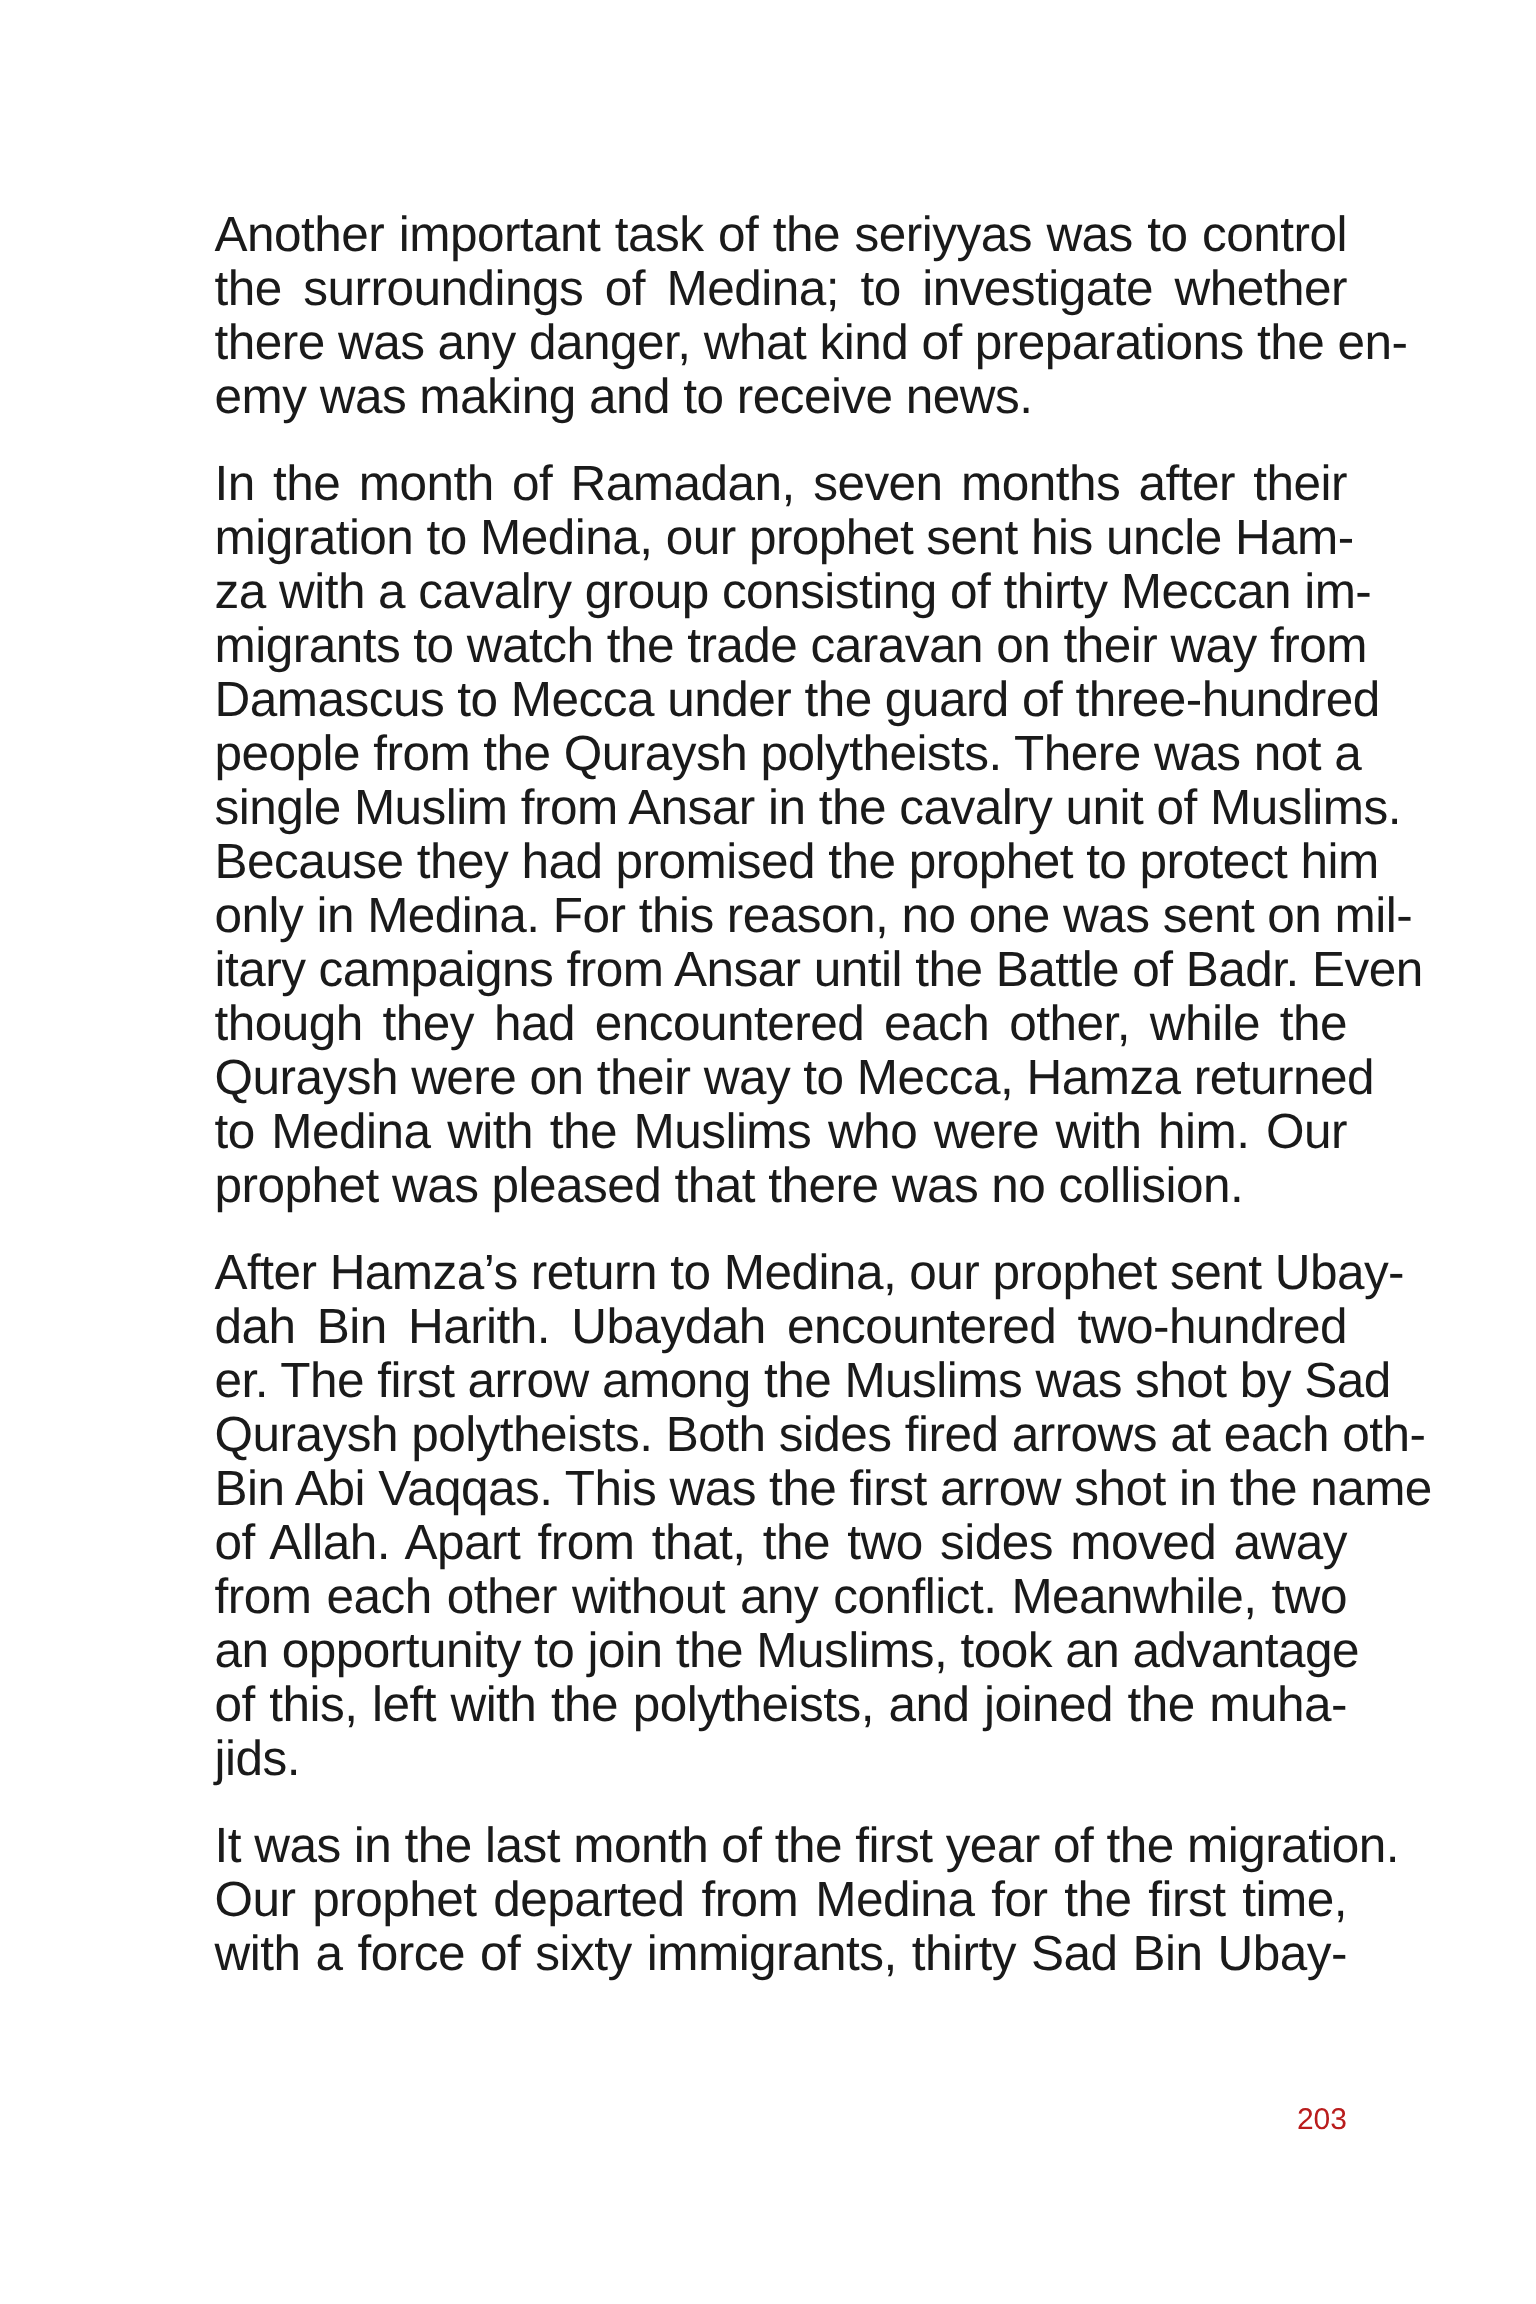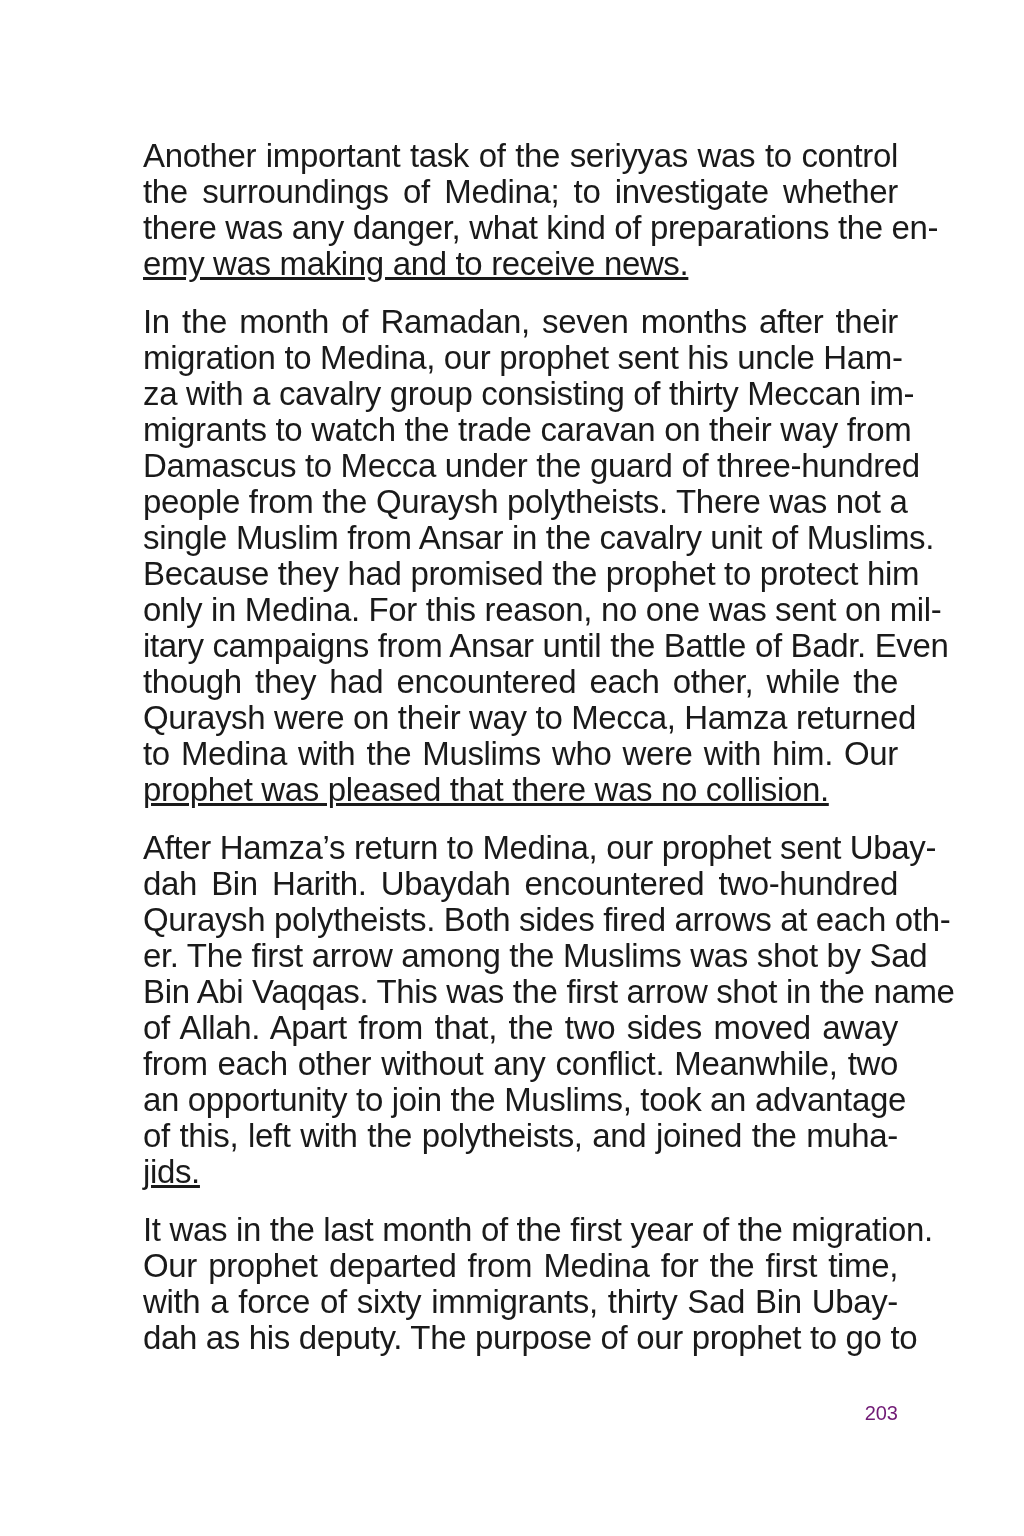--- a/index.html
+++ b/index.html
@@ -30,29 +30,28 @@
       line-height: 36px;
       height: 36px;
       white-space: nowrap;
       text-align: justify;
       text-align-last: justify;
       letter-spacing: -0.35px;
       word-spacing: 0px;
     }
     .line.last {
       text-align-last: left;
-      text-decoration: underline;
     }
     .page-number {
       position: absolute;
       top: 1400px;
       right: 126px;
       font-size: 20px;
       line-height: 26px;
-      color: #701a75;
+      color: #b91c1c;
       font-family: "Liberation Sans", "DejaVu Sans", sans-serif;
     }
   </style>
 </head>
 <body>
 
 <div class="page">
 
   <p class="para">
     <span class="line">Another important task of the seriyyas was to control</span>
@@ -74,32 +73,31 @@
     <span class="line">itary campaigns from Ansar until the Battle of Badr. Even</span>
     <span class="line">though they had encountered each other, while the</span>
     <span class="line">Quraysh were on their way to Mecca, Hamza returned</span>
     <span class="line">to Medina with the Muslims who were with him. Our</span>
     <span class="line last">prophet was pleased that there was no collision.</span>
   </p>
 
   <p class="para">
     <span class="line">After Hamza’s return to Medina, our prophet sent Ubay-</span>
     <span class="line">dah Bin Harith. Ubaydah encountered two-hundred</span>
+    <span class="line">er. The first arrow among the Muslims was shot by Sad</span>
     <span class="line">Quraysh polytheists. Both sides fired arrows at each oth-</span>
-    <span class="line">er. The first arrow among the Muslims was shot by Sad</span>
     <span class="line">Bin Abi Vaqqas. This was the first arrow shot in the name</span>
     <span class="line">of Allah. Apart from that, the two sides moved away</span>
     <span class="line">from each other without any conflict. Meanwhile, two</span>
     <span class="line">an opportunity to join the Muslims, took an advantage</span>
     <span class="line">of this, left with the polytheists, and joined the muha-</span>
     <span class="line last">jids.</span>
   </p>
 
   <p class="para">
     <span class="line">It was in the last month of the first year of the migration.</span>
     <span class="line">Our prophet departed from Medina for the first time,</span>
     <span class="line">with a force of sixty immigrants, thirty Sad Bin Ubay-</span>
-    <span class="line">dah as his deputy. The purpose of our prophet to go to</span>
   </p>
 
 </div>
 
 <div class="page-number">203</div>
 
 </body></html>

